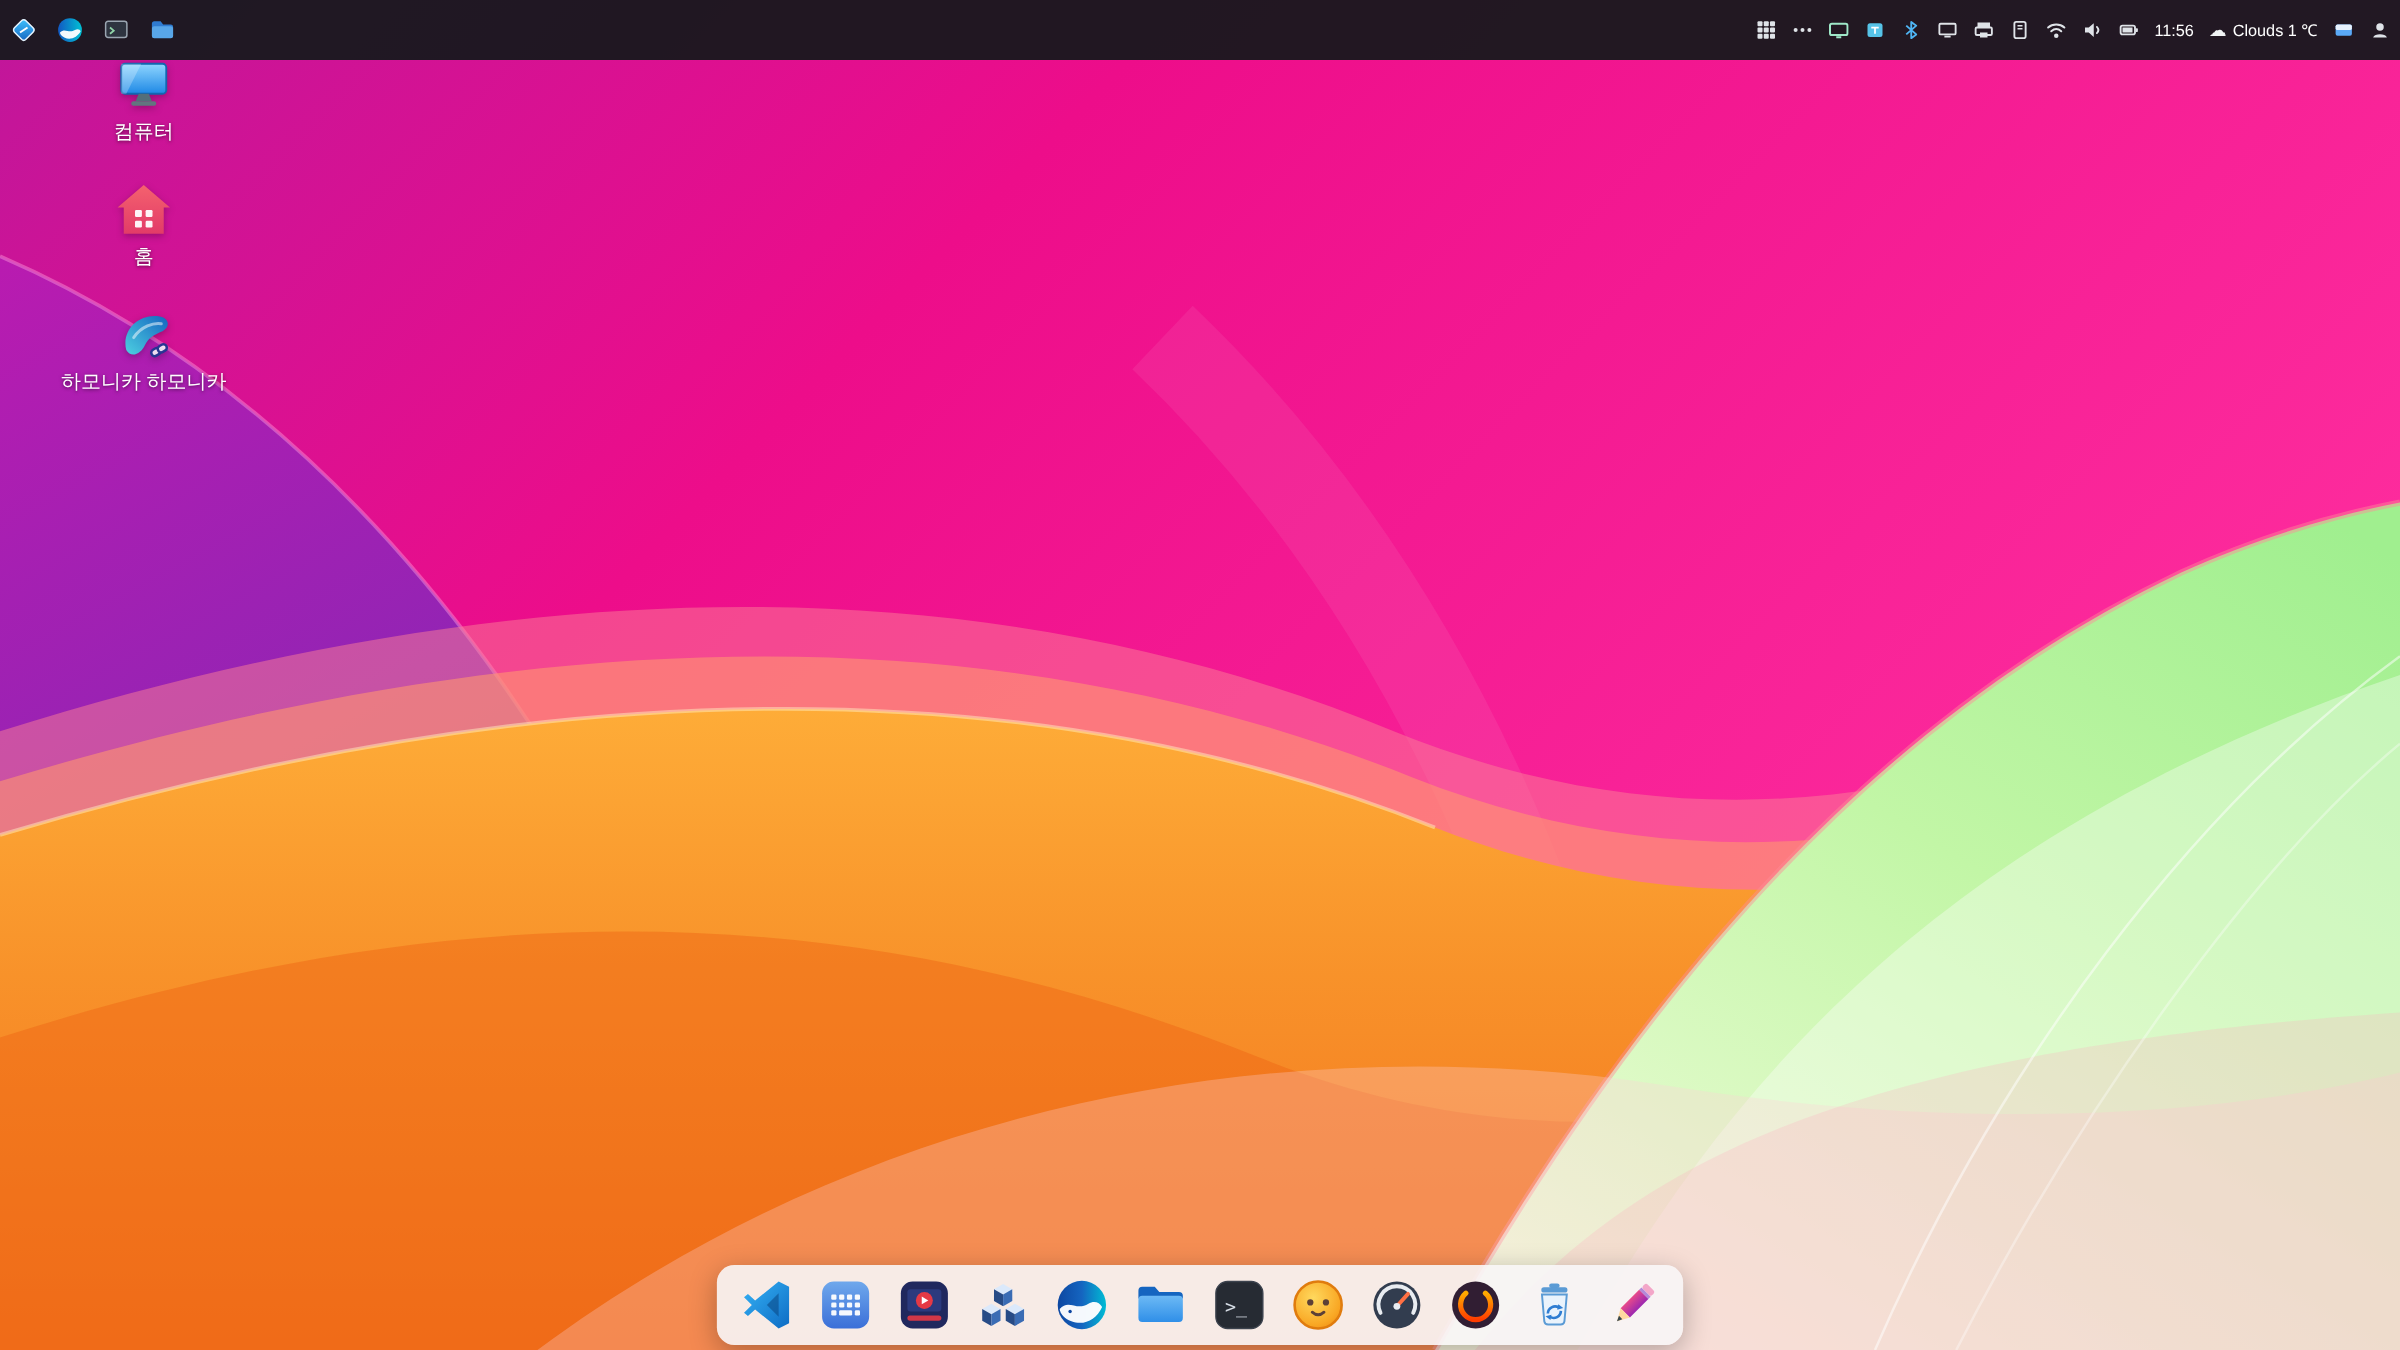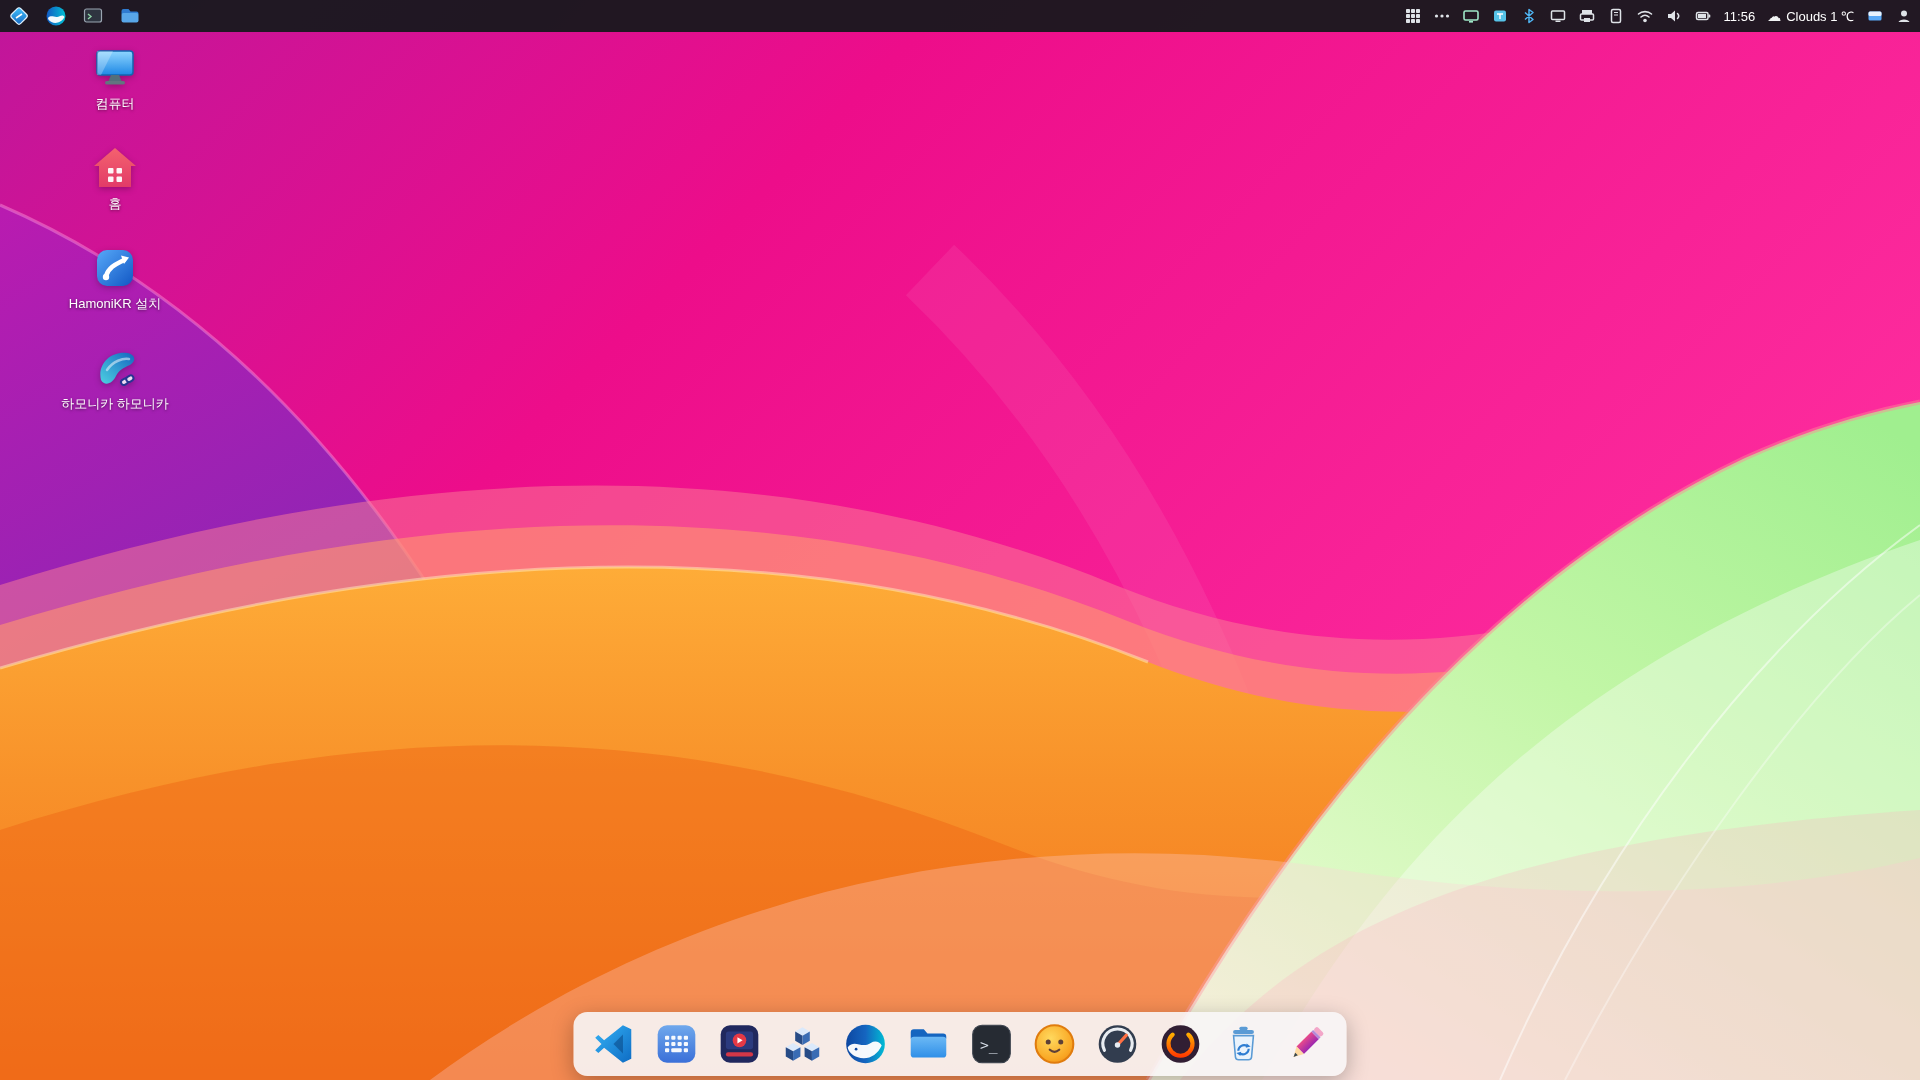--- a/index.html
+++ b/index.html
@@ -5,21 +5,21 @@
   html,body{margin:0;padding:0;}
   body{
     width:1920px;height:1080px;overflow:hidden;position:relative;
     font-family:"Liberation Sans", sans-serif;background:#e0118c;
   }
   .wallpaper{position:absolute;inset:0;z-index:0;}
   .wallpaper svg{display:block;width:1920px;height:1080px;}
 
   
   .panel{
-    position:absolute;top:0;left:0;right:0;height:32px;z-index:20;
+    position:absolute;top:0;left:0;right:0;height:48px;z-index:20;
     background:rgba(22,24,28,0.95);
     display:flex;align-items:center;justify-content:space-between;
     padding:0 8px;color:#e8eaed;
   }
   .panel-left{display:flex;align-items:center;gap:15px;}
   .panel-right{display:flex;align-items:center;gap:12px;font-size:13px;}
   .launcher{width:22px;height:22px;display:flex;align-items:center;justify-content:center;cursor:pointer;}
   .launcher svg{width:22px;height:22px;}
   .tray-icon{width:17px;height:17px;display:flex;align-items:center;justify-content:center;cursor:pointer;}
   .tray-icon svg{width:16px;height:16px;}
@@ -29,21 +29,21 @@
 
   
   .desktop-icons{position:absolute;left:54px;top:44px;z-index:10;display:flex;flex-direction:column;}
   .desktop-icon{
     width:122px;height:100px;display:flex;flex-direction:column;align-items:center;
     cursor:pointer;border-radius:6px;
   }
   .desktop-icon .art{width:48px;height:48px;}
   .desktop-icon .art svg{width:48px;height:48px;filter:drop-shadow(0 2px 3px rgba(0,0,0,.25));}
   .desktop-icon .label{
-    margin-top:5px;font-size:13px;color:#fff;text-align:center;line-height:1.15;
+    margin-top:5px;font-size:16px;color:#fff;text-align:center;line-height:1.15;
     text-shadow:0 1px 3px rgba(0,0,0,.6);white-space:nowrap;
   }
 
   
   .dock{
     position:absolute;left:50%;bottom:4px;transform:translateX(-50%);z-index:20;
     display:flex;align-items:center;gap:15px;padding:8px 16px;
     background:rgba(247,245,246,0.9);border-radius:14px;
     box-shadow:0 6px 22px rgba(0,0,0,.28);
   }
@@ -270,37 +270,20 @@
             <rect x="25.5" y="24" width="5.5" height="5.5" rx="1"></rect>
           <rect x="17" y="32.5" width="5.5" height="5.5" rx="1"></rect>
             <rect x="25.5" y="32.5" width="5.5" height="5.5" rx="1"></rect>
         </g>
       </svg>
     </div>
     <div class="label">홈</div>
   </div>
 
 
-  <div class="desktop-icon">
-    <div class="art">
-      <svg viewBox="0 0 48 48">
-        <defs>
-            <linearGradient id="dtInst" x1="0" y1="0" x2="1" y2="1">
-              <stop offset="0" stop-color="#56a8f8"></stop>
-              <stop offset="1" stop-color="#1257c4"></stop>
-            </linearGradient>
-          </defs>
-        <rect x="6" y="6" width="36" height="36" rx="10" fill="url(#dtInst)"></rect>
-        <path d="M15,32 C18,22 28,19 33,16" stroke="#fff" stroke-width="4.5" fill="none" stroke-linecap="round"></path>
-        <polygon points="30,11.5 38,13.5 33,20" fill="#fff"></polygon>
-        <circle cx="15" cy="33" r="3.2" fill="#fff"></circle>
-      </svg>
-    </div>
-    <div class="label">HamoniKR 설치</div>
-  </div>
 
   <div class="desktop-icon">
     <div class="art">
       <svg viewBox="0 0 48 48">
         <defs>
             <linearGradient id="dtBird" x1="0" y1="1" x2="1" y2="0">
               <stop offset="0" stop-color="#4dd0e1"></stop>
               <stop offset="1" stop-color="#1565c0"></stop>
             </linearGradient>
           </defs>

